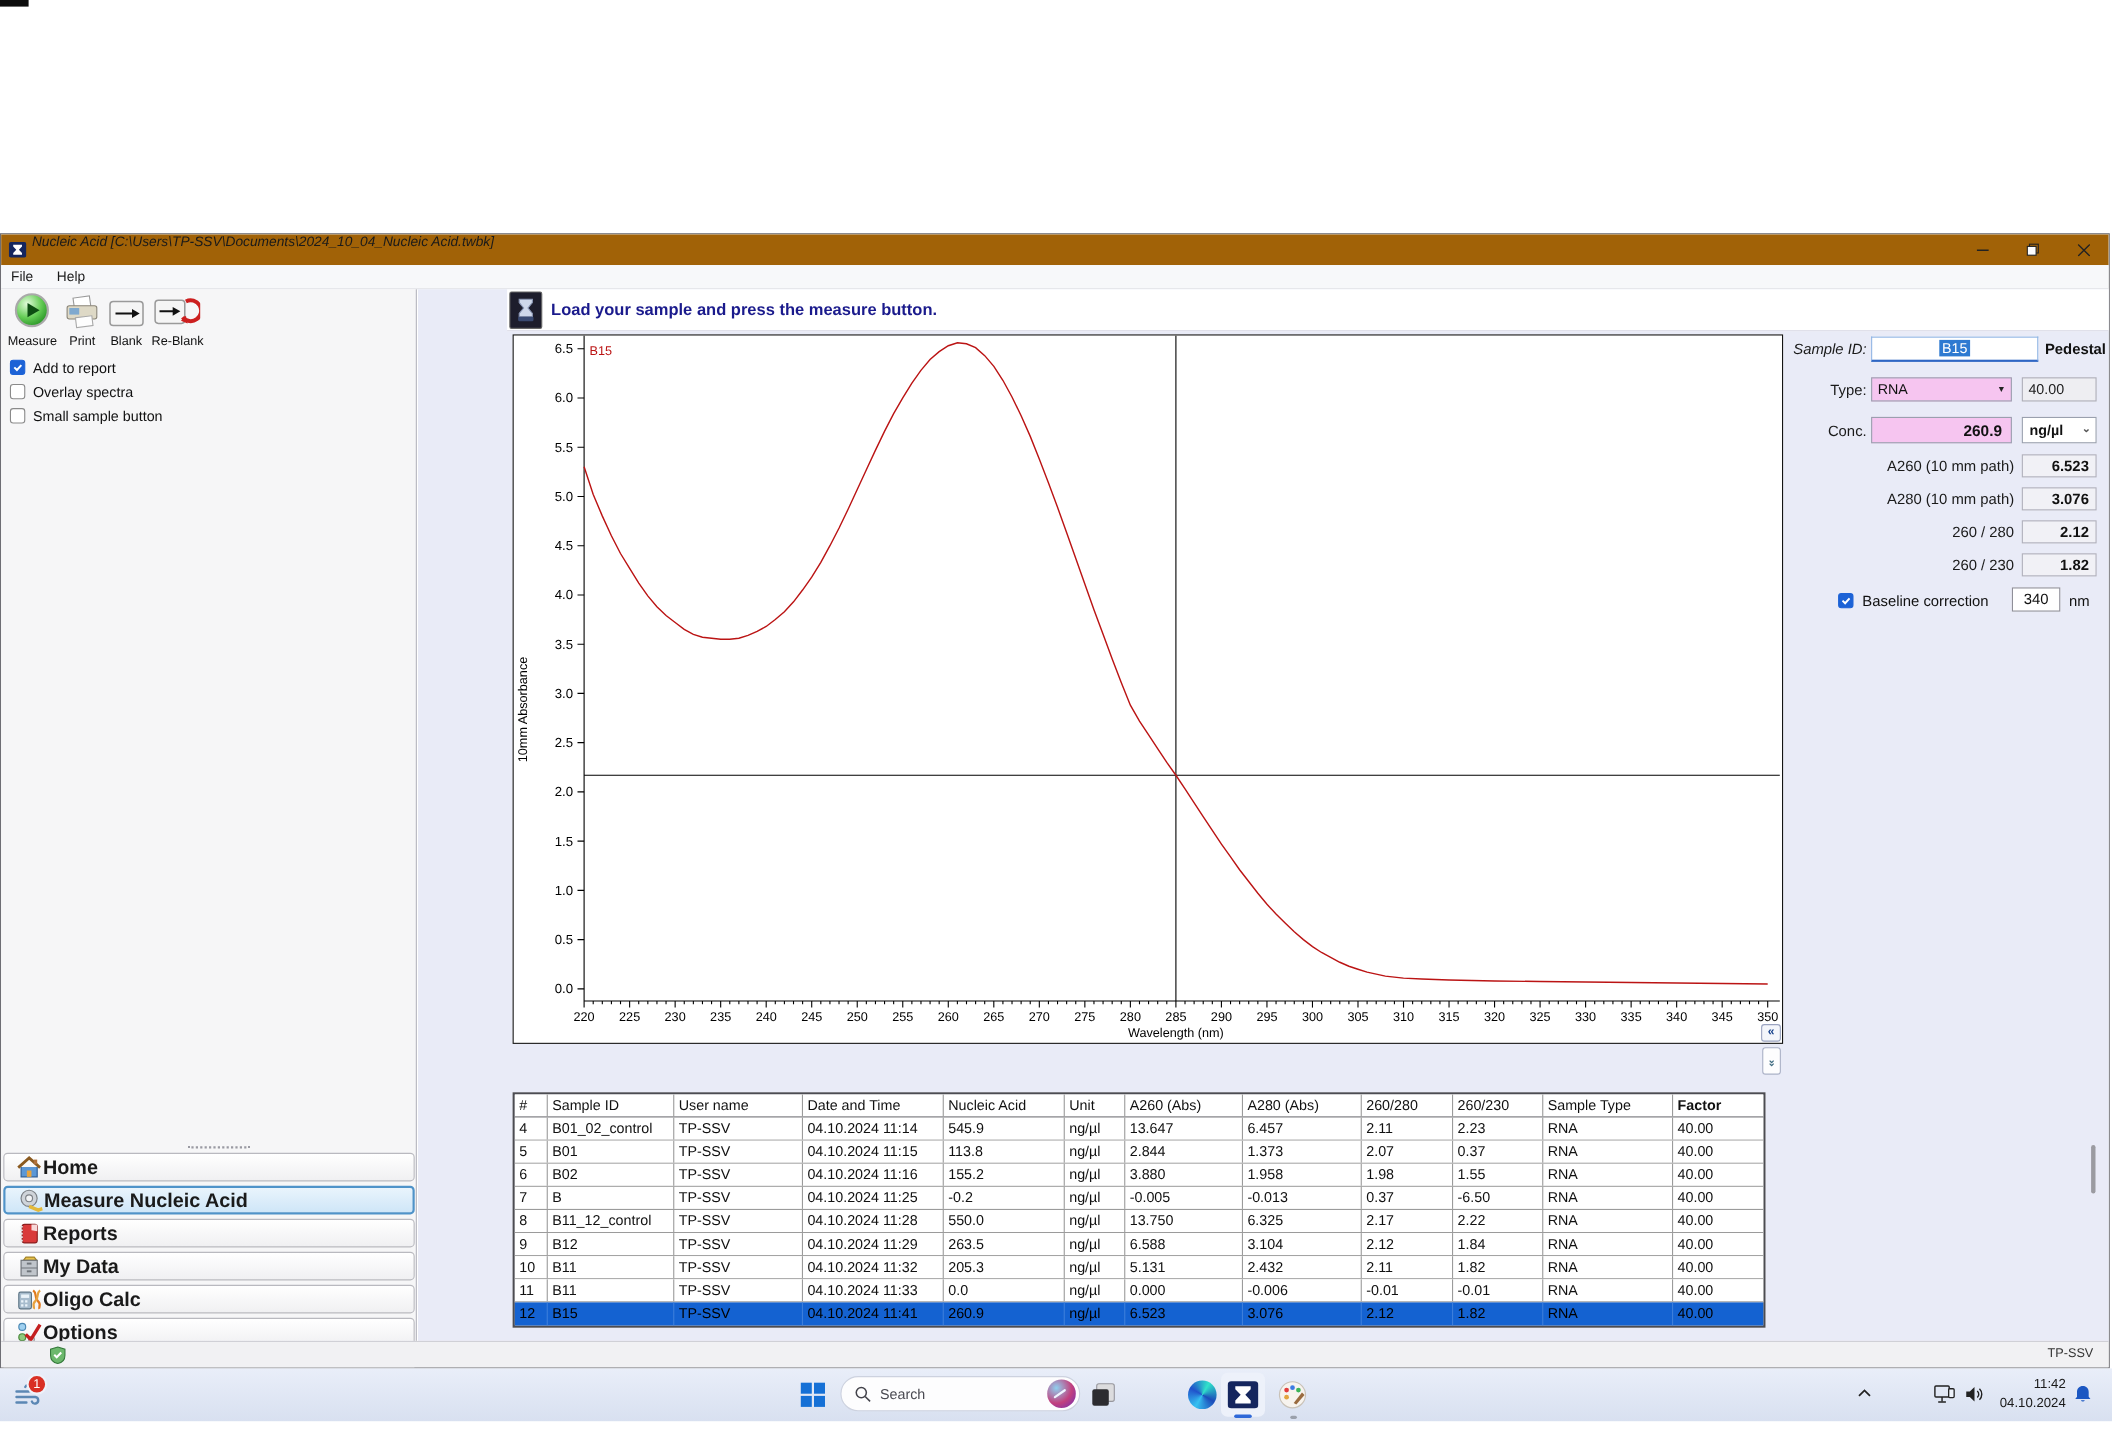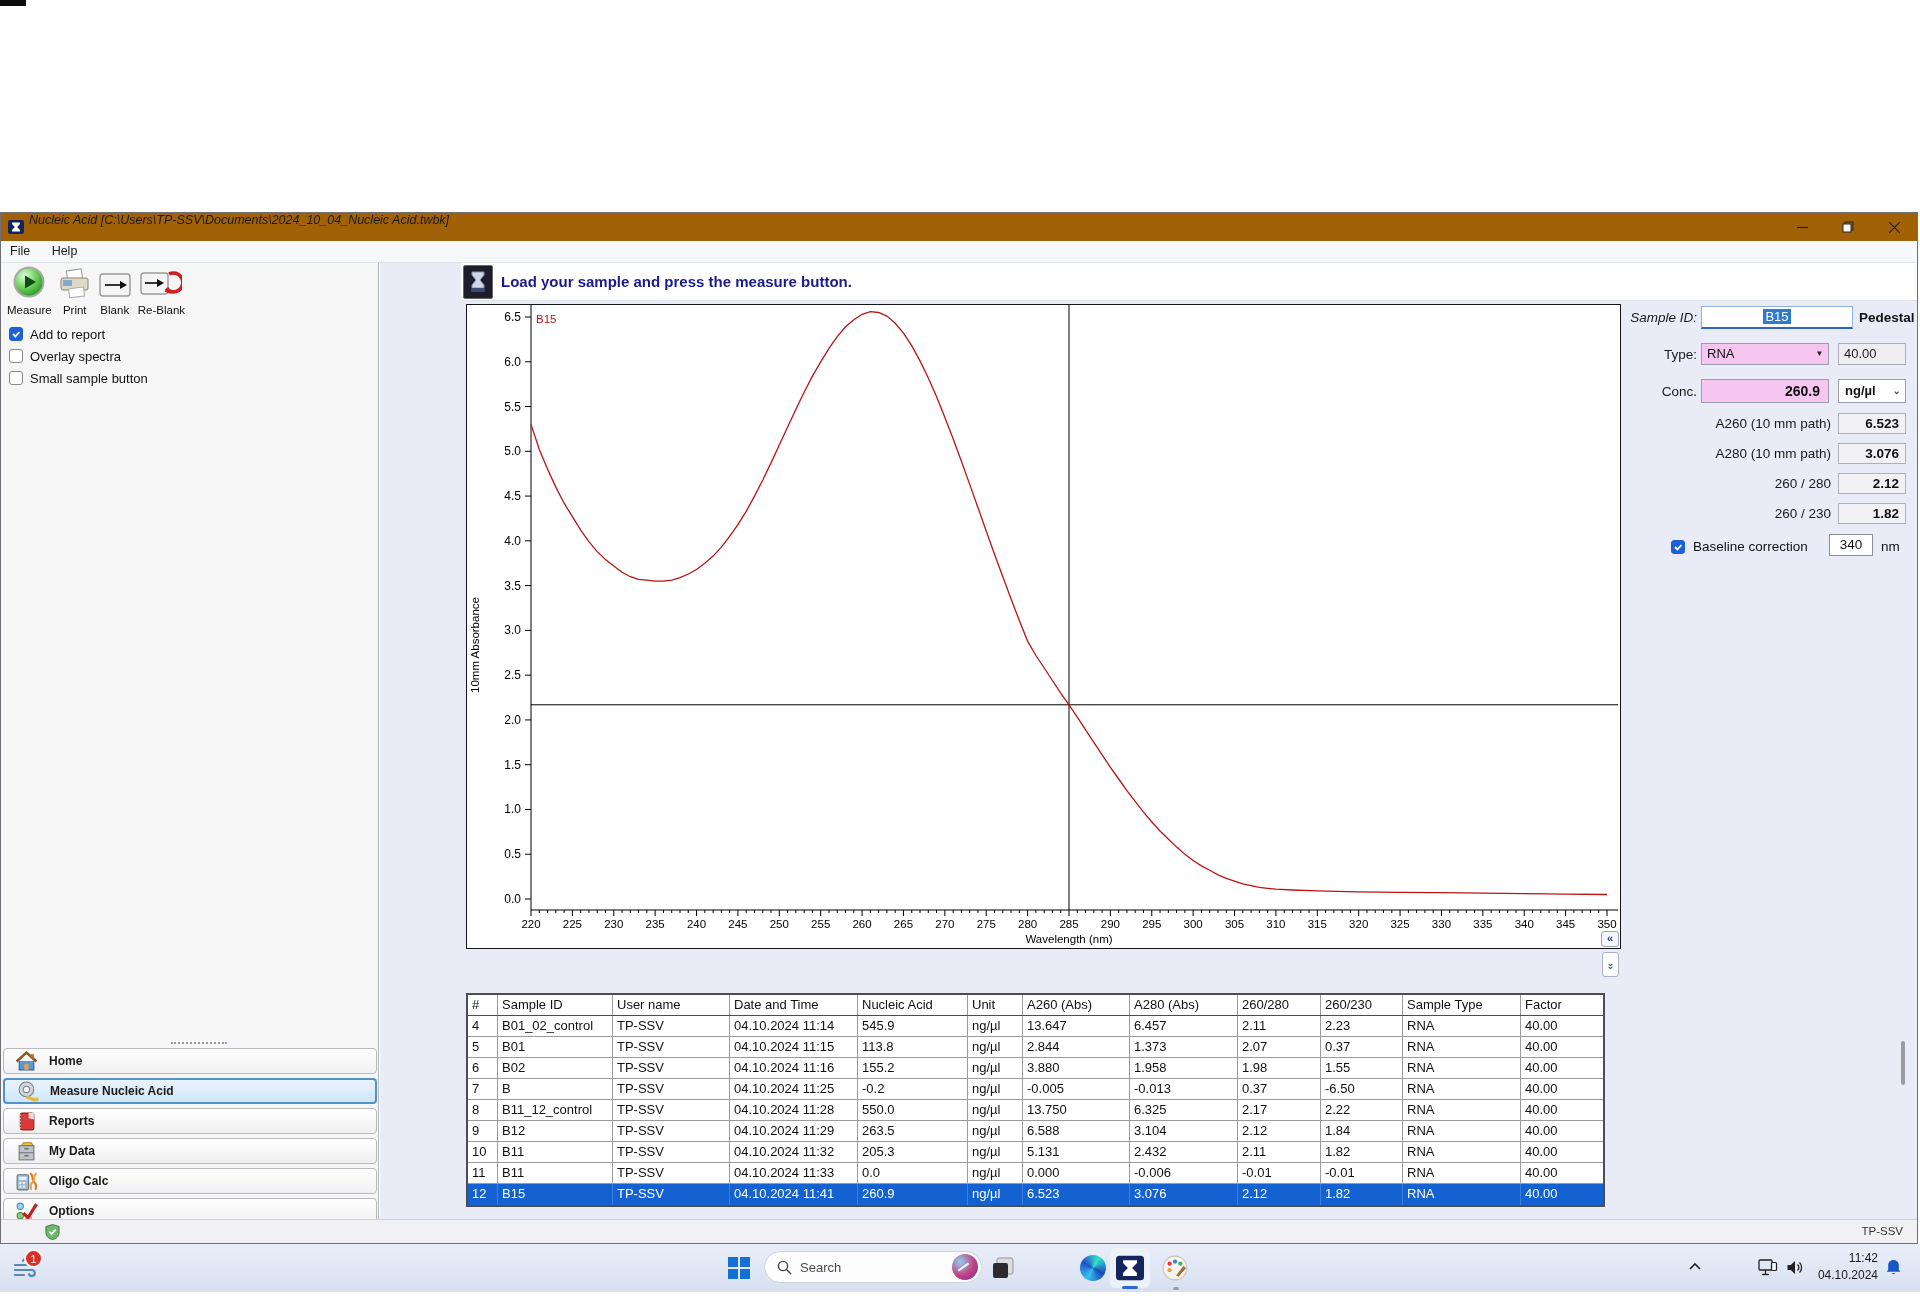--- a/index.html
+++ b/index.html
@@ -29,21 +29,21 @@
   .tool-label { font-size:11.5px; margin-top:1px; color:#111; }
   .checks { position:absolute; left:8px; top:60px; }
   .check-row { display:flex; align-items:center; height:22px; font-size:13px; }
   .cbx { width:14px; height:14px; border:1px solid #8a8a8a; border-radius:3px; background:#fff; margin-right:7px; display:inline-flex; align-items:center; justify-content:center; }
   .cbx.checked { background:#1c62d6; border-color:#1c62d6; }
   .splitter-dots { position:absolute; left:170px; top:779px; width:56px; border-top:2px dotted #9a9aa2; }
   .nav { position:absolute; left:2px; top:785px; width:374px; }
   .nav-item { height:26px; border:1px solid #b9b9bf; border-radius:4px; background:linear-gradient(#ffffff,#f0f0f2); margin-bottom:4px; display:flex; align-items:center; }
   .nav-item.active { background:linear-gradient(#e9f4fc,#cfe6f8); border:2px solid #4f93c9; }
   .nav-icon { width:26px; margin-left:9px; display:flex; justify-content:center; }
-  .nav-label { margin-left:10px; font-weight:bold; font-size:12px; color:#1a1a1a; }
+  .nav-label { font-weight:bold; font-size:18px; color:#1a1a1a; }
   .nav-expander { height:24px; border:1px solid #b9b9bf; border-radius:3px; background:#f2f2f4; position:relative; }
   .expander-glyph { position:absolute; right:10px; top:1px; font-size:15px; font-weight:bold; color:#222; }
   .app-status { position:absolute; left:0; top:1006px; width:100%; height:25px; background:#f1f1f3; border-top:1px solid #d0d0d6; }
   .status-user { position:absolute; right:14px; top:5px; font-size:11.5px; color:#333; }
 
   
   .right-bg { position:absolute; left:379px; top:50px; width:1539px; height:956px; background:#e9ebf7; }
   .msg-white { position:absolute; left:460px; top:50px; width:1458px; height:38px; background:#ffffff; border-bottom:1px solid #e0e0ea; }
   .msg-icon { position:absolute; left:462px; top:52px; width:30px; height:34px; background:#1d1d2c; border:1px solid #666; border-radius:2px; display:flex; align-items:center; justify-content:center; }
   .msg-text { position:absolute; left:500px; top:50px; height:38px; line-height:38px; font-size:15px; font-weight:bold; color:#1a1a8c; }
@@ -54,21 +54,21 @@
   .collapse-down-btn { position:absolute; left:1601px; top:739px; width:17px; height:25px; background:#fdfdfe; border:1px solid #aab1c6; border-radius:3px; display:flex; flex-direction:column; align-items:center; justify-content:center; color:#3e6b80; font-size:9px; line-height:7px; font-weight:bold; }
 
   
   .results-table { position:absolute; left:465px; top:780px; border:2px solid #4c4c52; background:#fff; }
   .t-row { display:flex; height:21px; border-bottom:1px solid #9b9b9b; background:#fff; }
   .t-row:last-child { border-bottom:none; }
   .t-row.header { border-bottom:1.5px solid #4c4c52; }
   .t-cell { height:100%; border-right:1px solid #9b9b9b; font-size:13px; line-height:19px; padding-left:4px; overflow:hidden; white-space:nowrap; color:#111; }
   .t-cell:last-child { border-right:none; }
   .t-row.selected { background:#1462d1; }
-  .t-row.selected .t-cell { color:#ffffff; border-right-color:#3c7edb; }
+  .t-row.selected .t-cell { color:#000000; border-right-color:#3c7edb; }
   .table-scroll-thumb { position:absolute; left:1900px; top:828px; width:4px; height:44px; background:#9b9ba1; border-radius:2px; }
 
   
   .rp-label { position:absolute; font-size:13.5px; color:#1a1a1a; text-align:right; }
   .rp-box { position:absolute; font-size:13px; }
   .sample-input { left:1700px; top:93px; width:152px; height:23px; background:#fff; border:1px solid #8fb4e4; border-bottom:2px solid #2f66c4; text-align:center; line-height:20px; }
   .sel-text { background:#2e7ad1; color:#fff; padding:0 2px; font-size:13px; }
   .pedestal { position:absolute; left:1858px; top:97px; font-size:13.5px; font-weight:bold; color:#111; }
   .type-select { left:1700px; top:130px; width:128px; height:22px; background:#f6c5f0; border:1px solid #9aa0ae; line-height:20px; padding-left:5px; }
   .dd-arrow { position:absolute; right:2px; top:2px; width:13px; height:16px; font-size:8px; line-height:16px; text-align:center; color:#222; }
@@ -501,21 +501,21 @@
         <div class="t-cell" style="width: 115px; font-weight: normal;">Sample ID</div>
         <div class="t-cell" style="width: 117px; font-weight: normal;">User name</div>
         <div class="t-cell" style="width: 128px; font-weight: normal;">Date and Time</div>
         <div class="t-cell" style="width: 110px; font-weight: normal;">Nucleic Acid</div>
         <div class="t-cell" style="width: 55px; font-weight: normal;">Unit</div>
         <div class="t-cell" style="width: 107px; font-weight: normal;">A260 (Abs)</div>
         <div class="t-cell" style="width: 108px; font-weight: normal;">A280 (Abs)</div>
         <div class="t-cell" style="width: 83px; font-weight: normal;">260/280</div>
         <div class="t-cell" style="width: 82px; font-weight: normal;">260/230</div>
         <div class="t-cell" style="width: 118px; font-weight: normal;">Sample Type</div>
-        <div class="t-cell" style="width: 82px; font-weight: normal;">Factor</div>
+        <div class="t-cell" style="width: 82px; font-weight: bold;">Factor</div>
       </div>
       <div class="t-row">
         <div class="t-cell" style="width: 30px;">4</div>
         <div class="t-cell" style="width: 115px;">B01_02_control</div>
         <div class="t-cell" style="width: 117px;">TP-SSV</div>
         <div class="t-cell" style="width: 128px;">04.10.2024 11:14</div>
         <div class="t-cell" style="width: 110px;">545.9</div>
         <div class="t-cell" style="width: 55px;">ng/µl</div>
         <div class="t-cell" style="width: 107px;">13.647</div>
         <div class="t-cell" style="width: 108px;">6.457</div>

